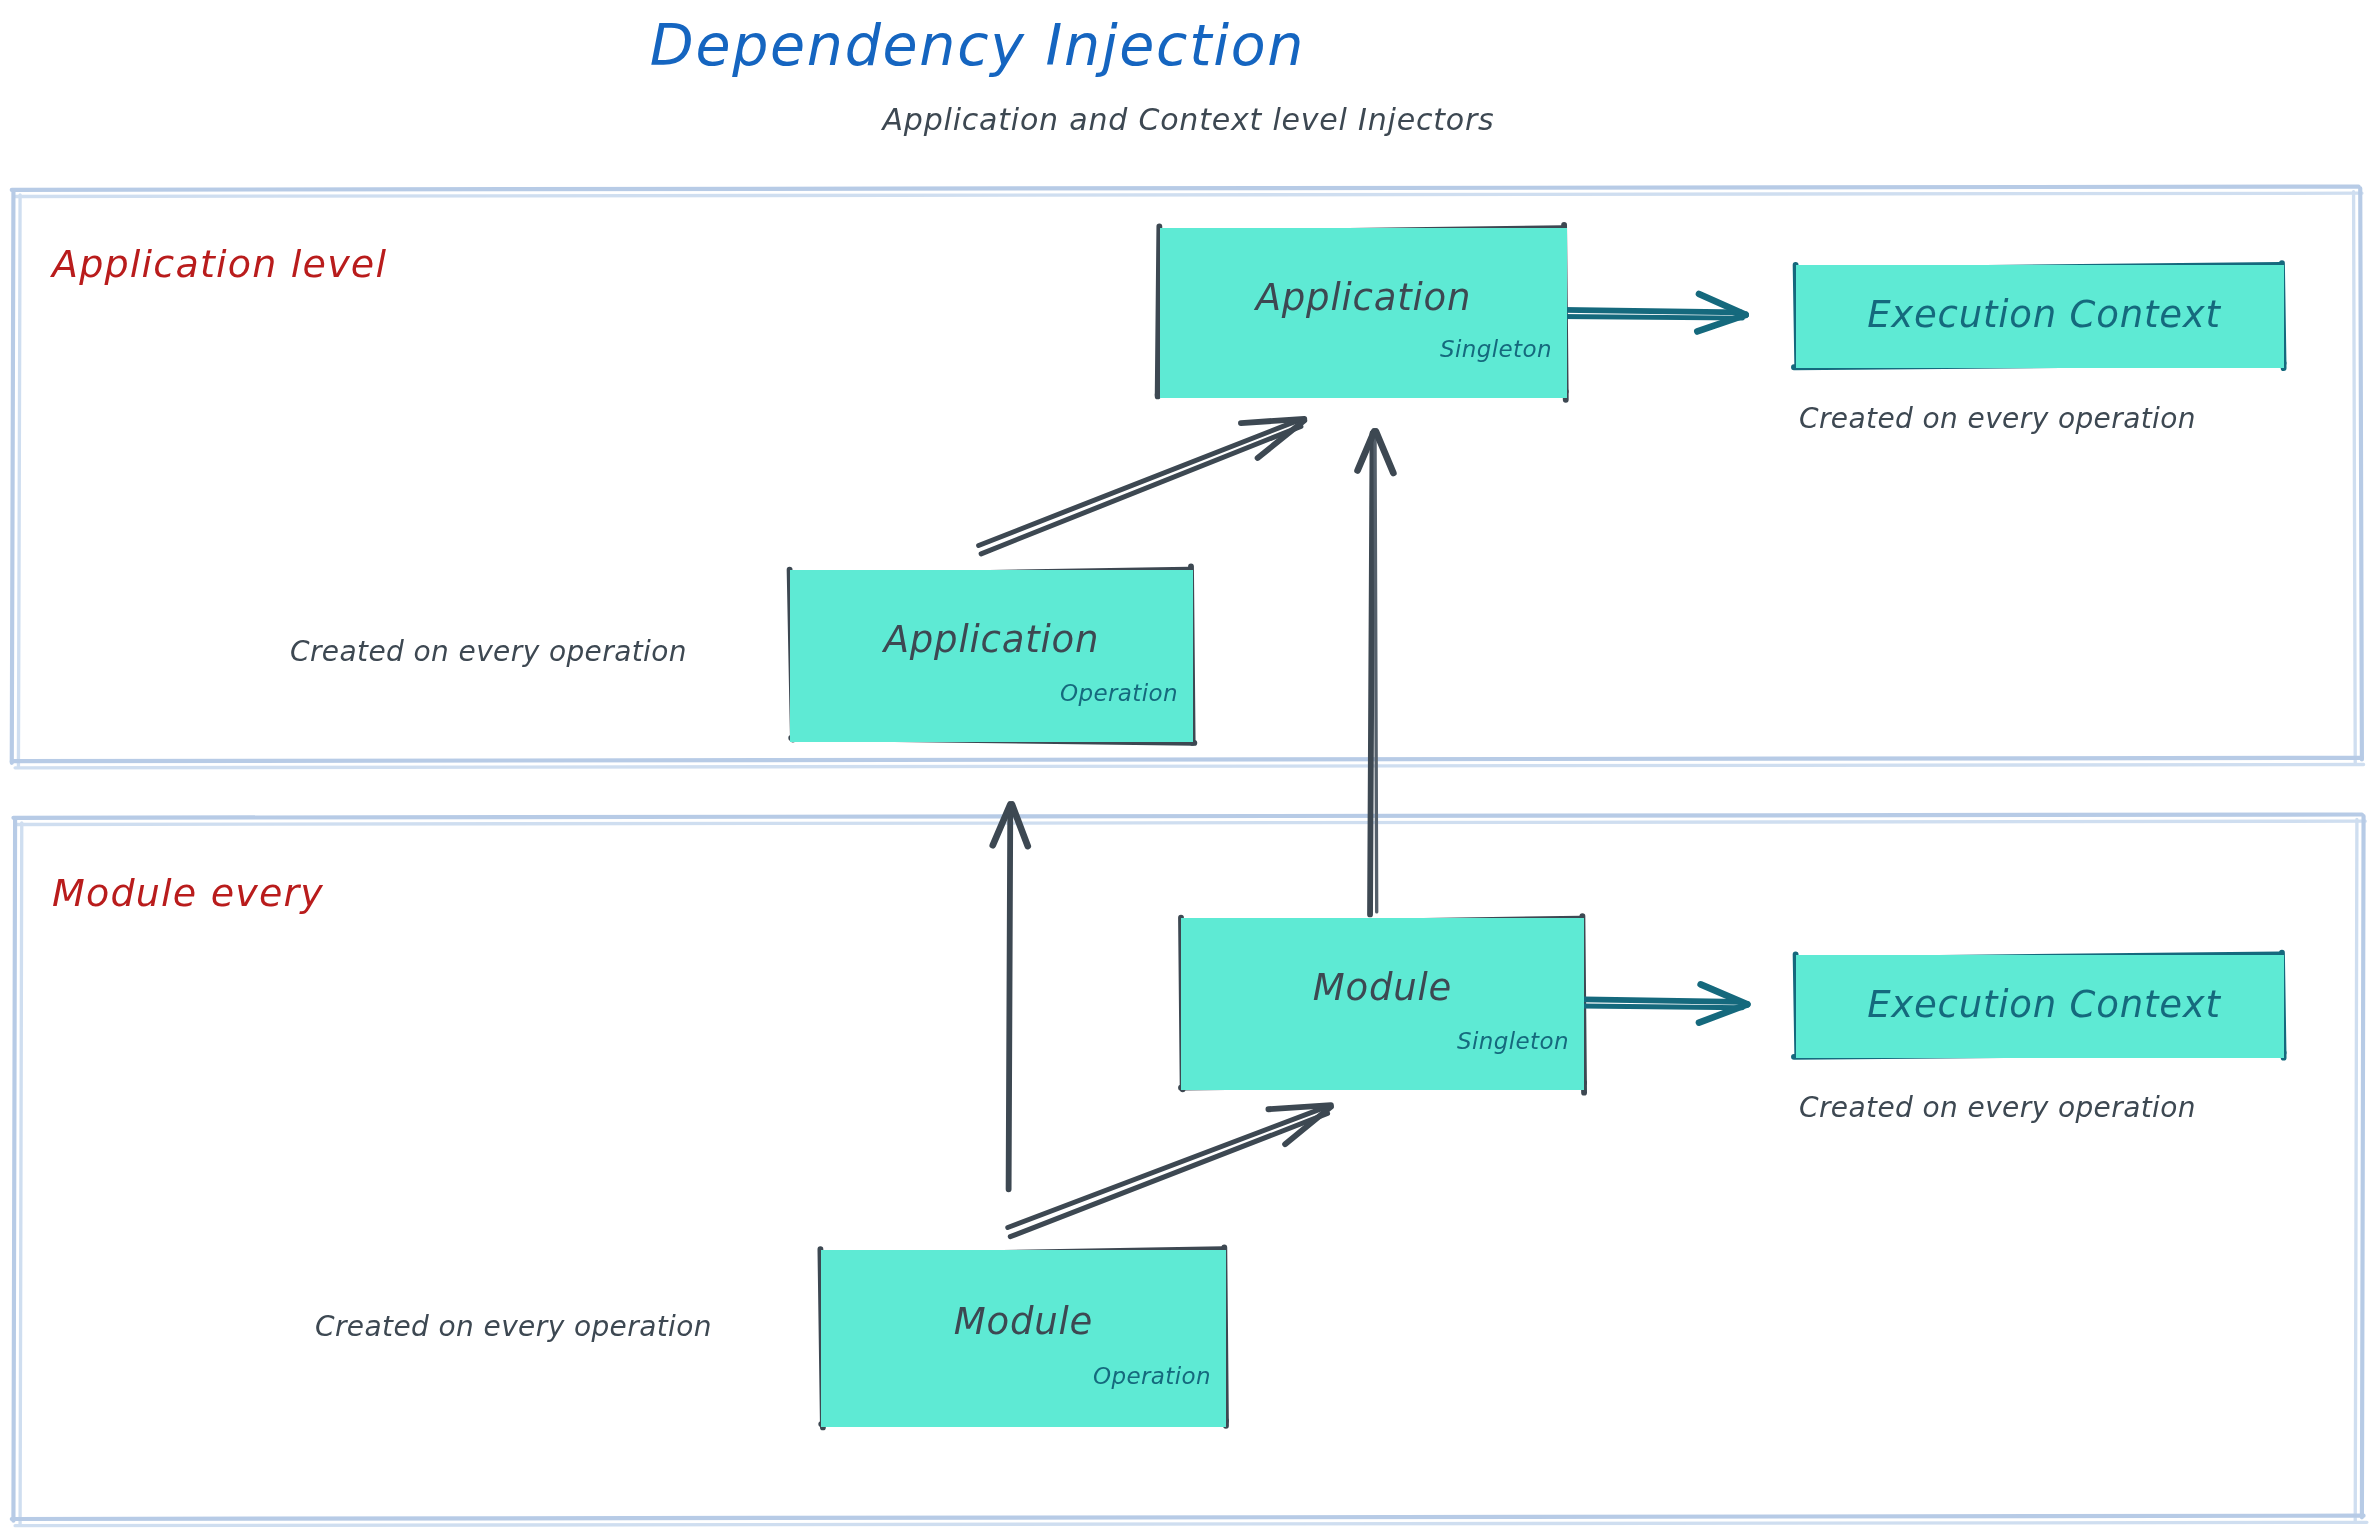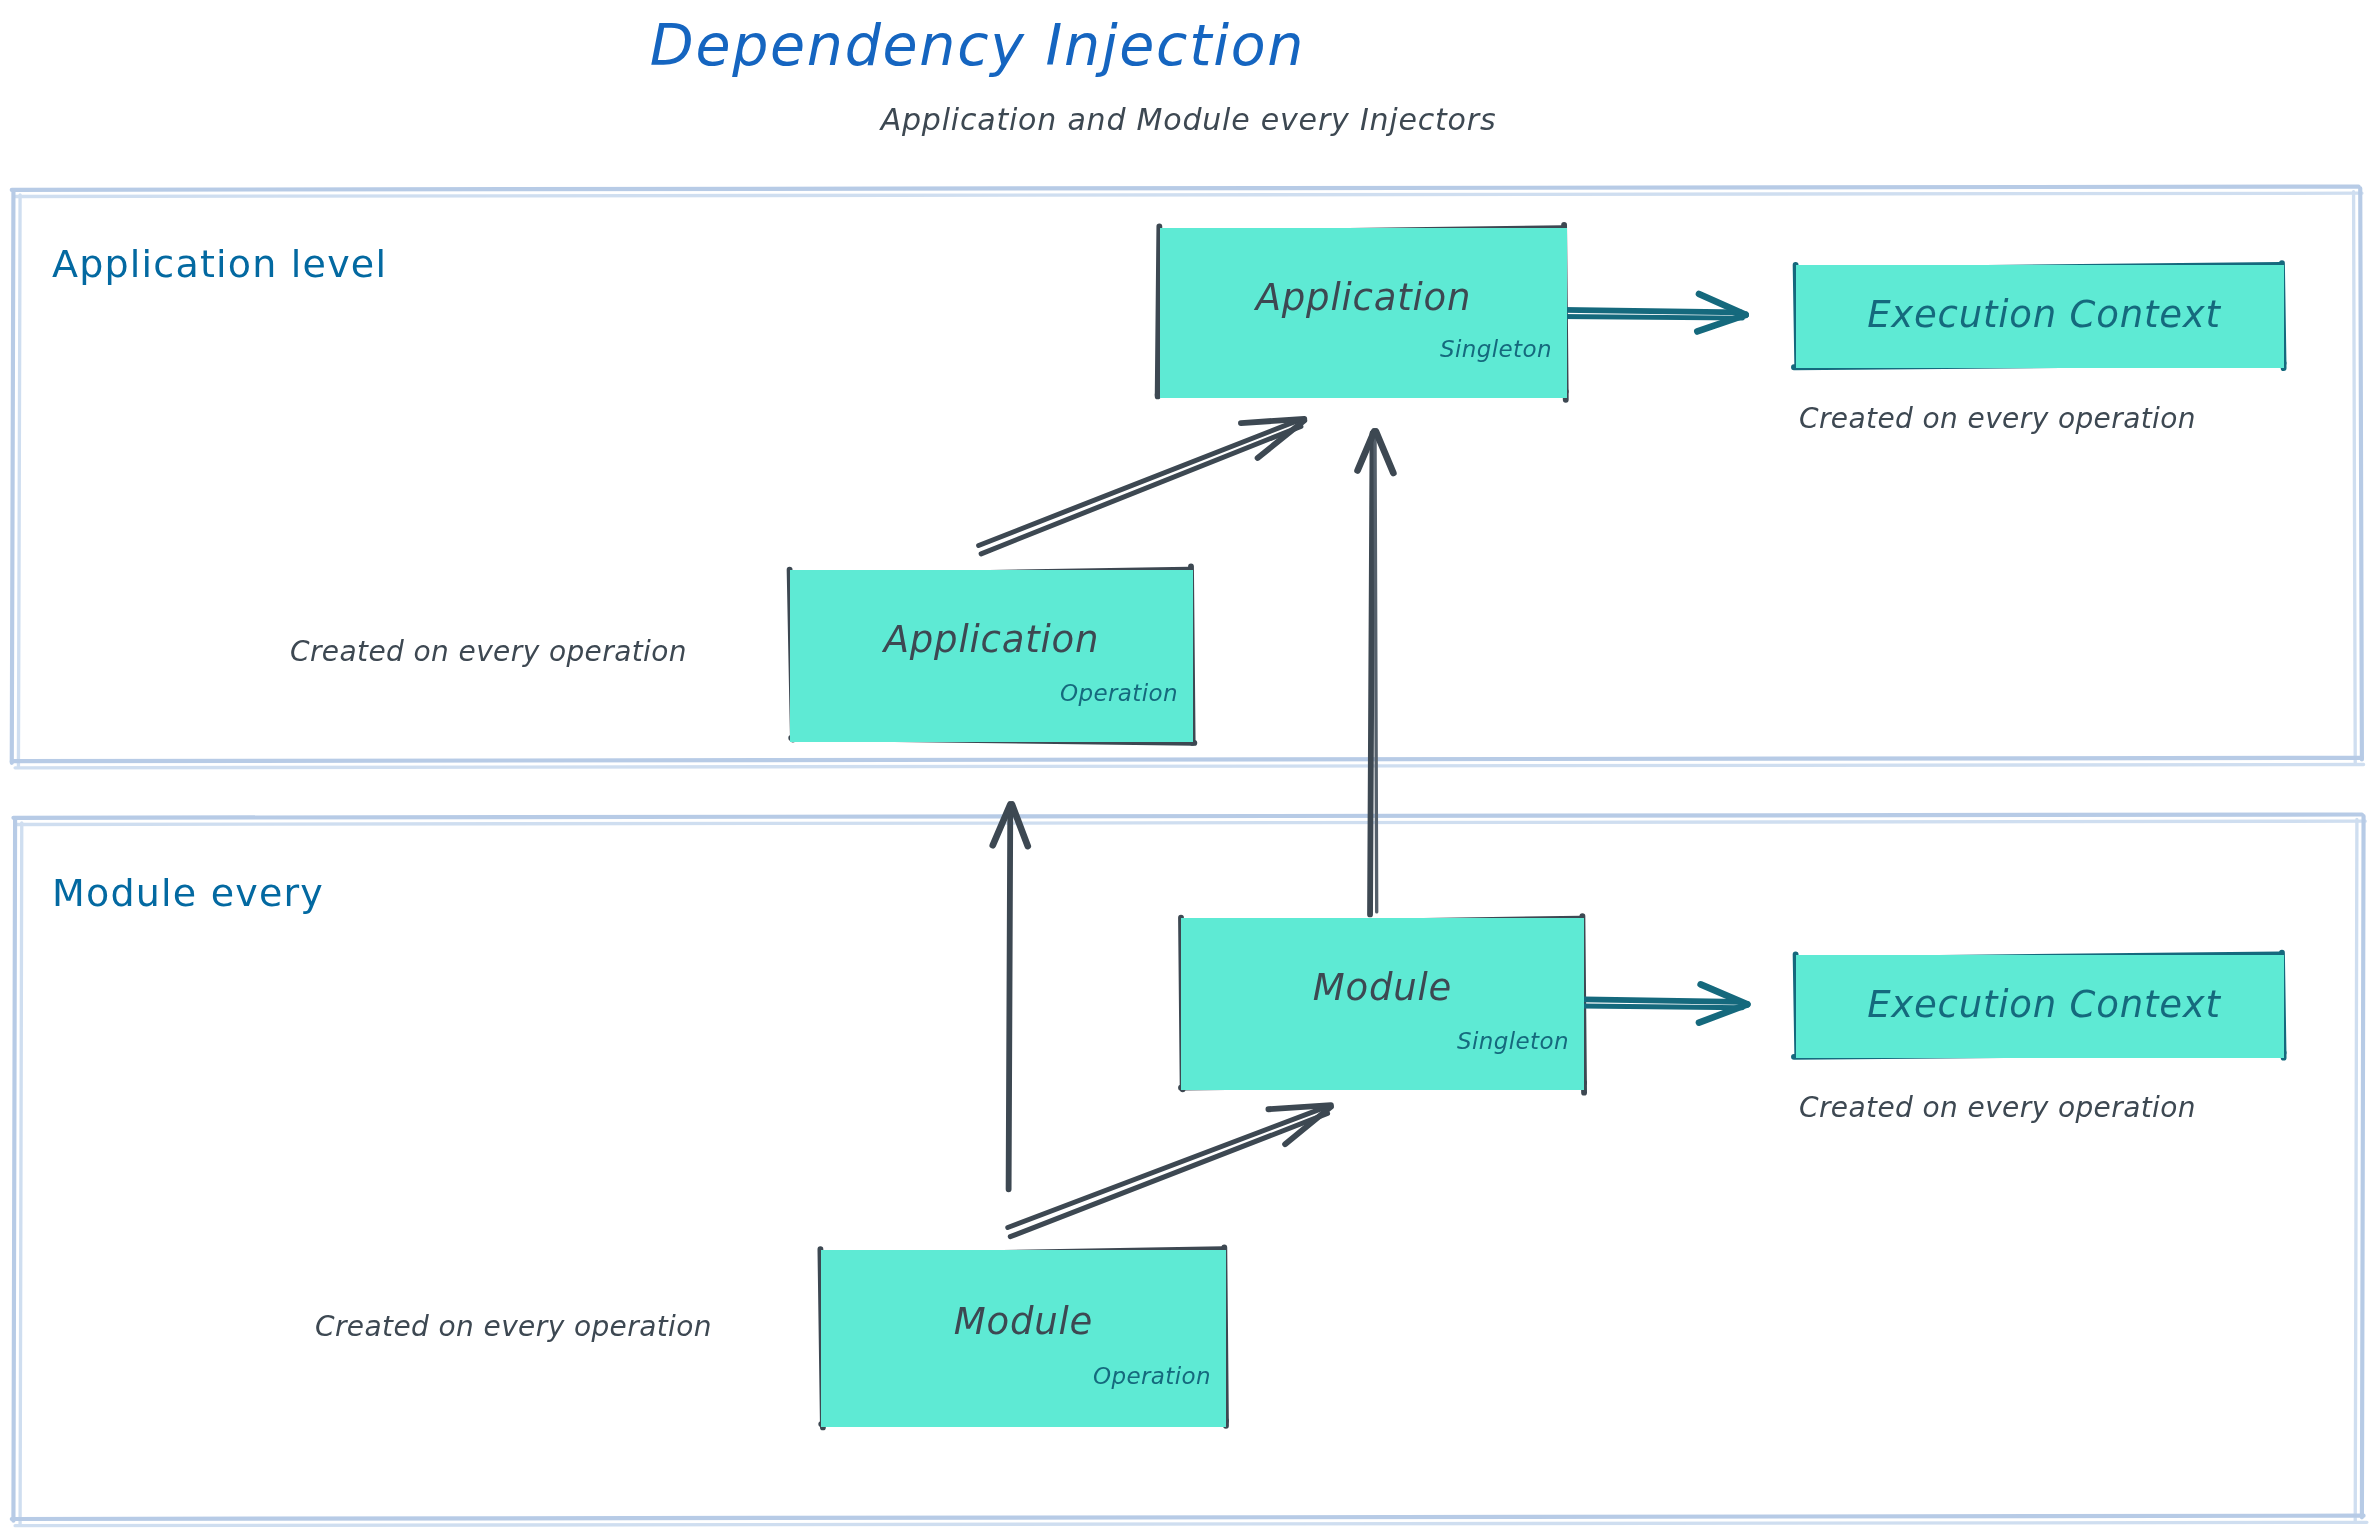--- a/index.html
+++ b/index.html
@@ -41,21 +41,22 @@
     width: 2377px;
     text-align: center;
     font-size: 30px;
     color: #3d4852;
     letter-spacing: 0.8px;
     font-style: italic;
   }
   .level-label {
     position: absolute;
     font-size: 38px;
-    color: #0369a1;
+    color: #b91c1c;
+    font-style: italic;
     letter-spacing: 1.2px;
     white-space: nowrap;
   }
 
   
   .node {
     position: absolute;
     box-sizing: border-box;
     background: #5eead4;
   }
@@ -228,21 +229,21 @@
 
   <g>
     <path d="M 1902 1200 L 2090 1203" stroke="#15697D" stroke-width="7" fill="none" stroke-linecap="round"></path>
     <path d="M 1900 1208 L 2092 1210" stroke="#15697D" stroke-width="6" fill="none" stroke-linecap="round"></path>
     <path d="M 2042 1182 L 2098 1206" stroke="#15697D" stroke-width="8" fill="none" stroke-linecap="round"></path>
     <path d="M 2040 1228 L 2098 1206" stroke="#15697D" stroke-width="8" fill="none" stroke-linecap="round"></path>
   </g>
 </svg>
 
 <div class="title">Dependency Injection</div>
-<div class="subtitle">Application and Module every Injectors</div>
+<div class="subtitle">Application and Context level Injectors</div>
 
 <div class="level-label" style="left:52px; top:242px;">Application level</div>
 
 <div class="node" style="left:1160px; top:228px; width:407px; height:170px;">
   <div class="node-title" style="top:48px;">Application</div>
   <div class="node-scope" style="top:108px;">Singleton</div>
 </div>
 
 <div class="node" style="left:790px; top:570px; width:403px; height:172px;">
   <div class="node-title" style="top:48px;">Application</div>

